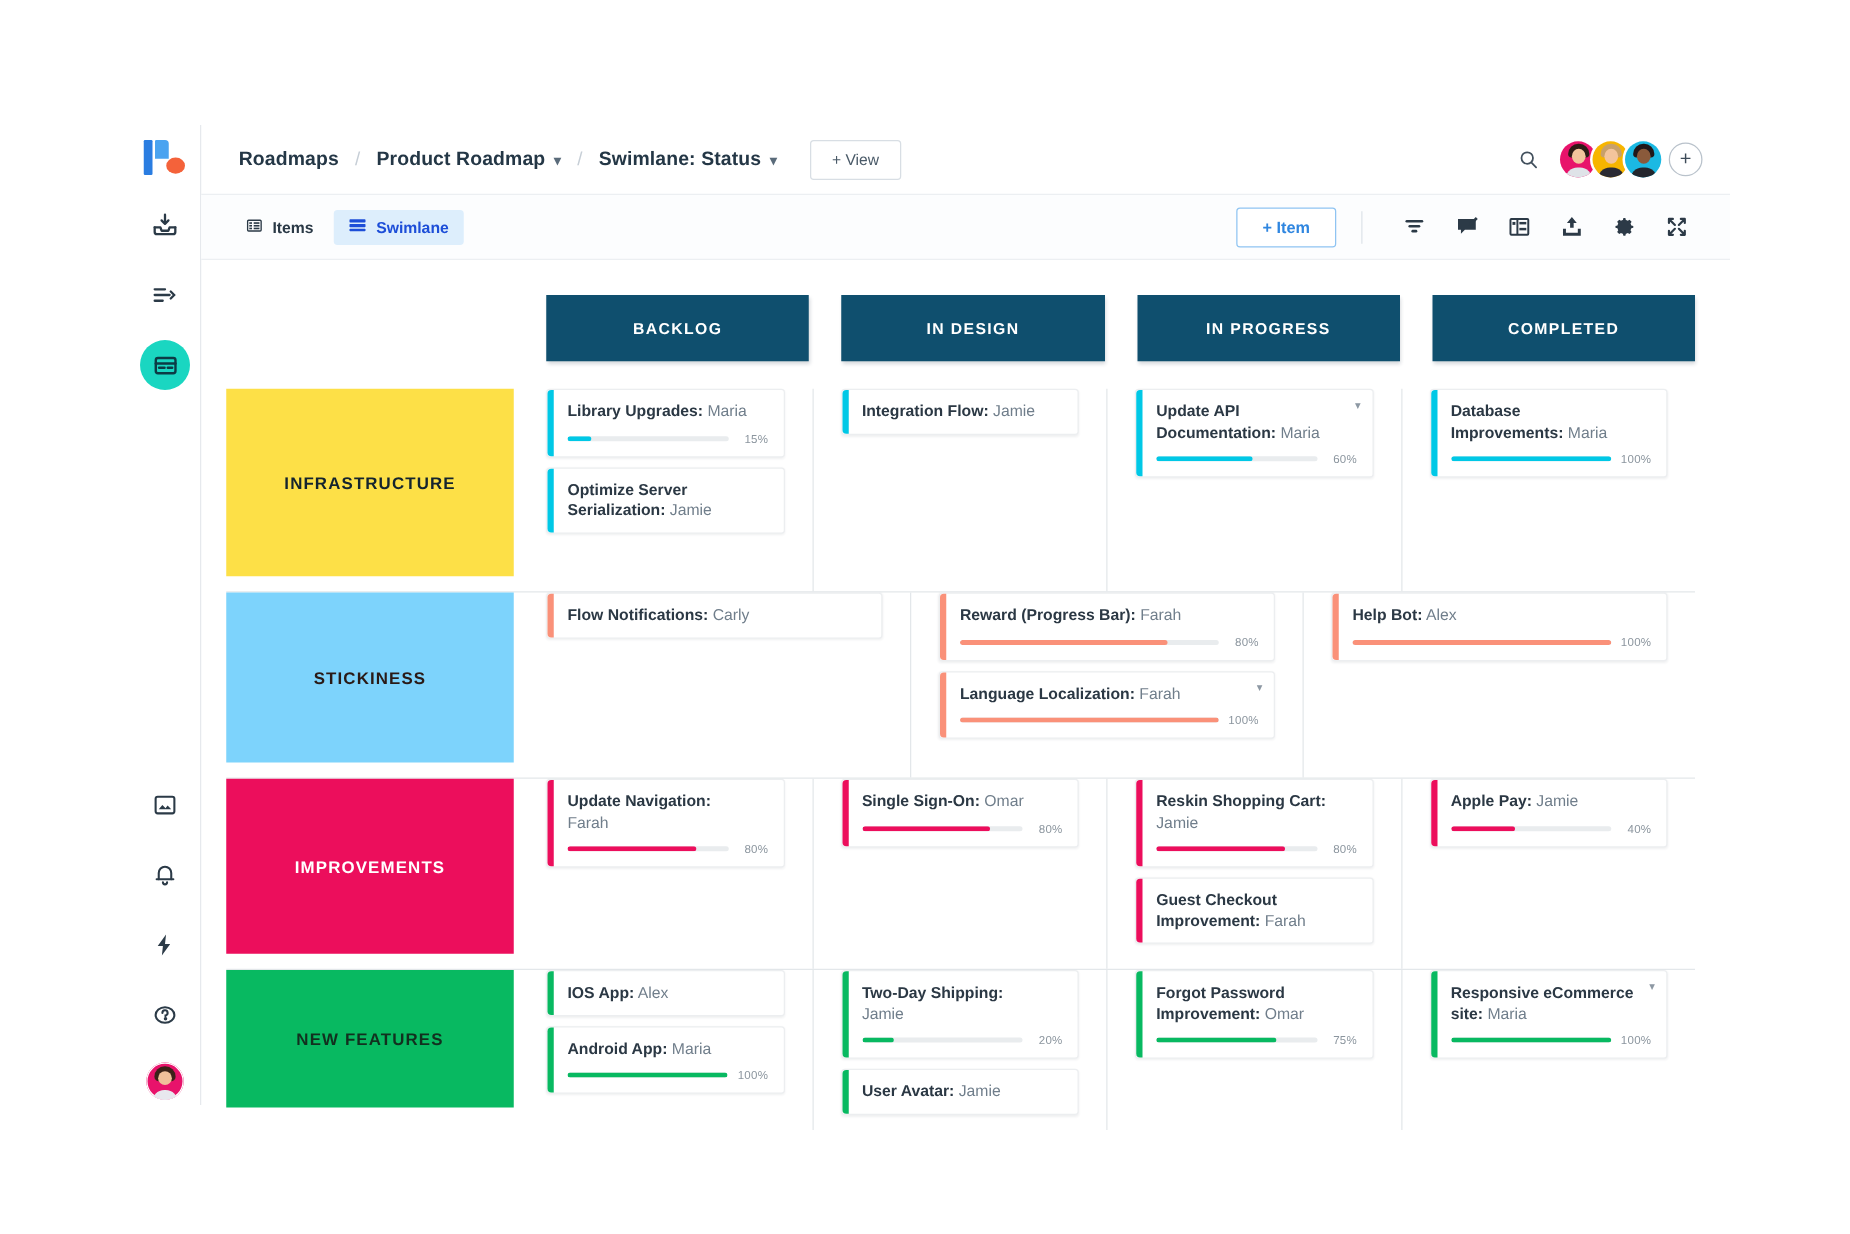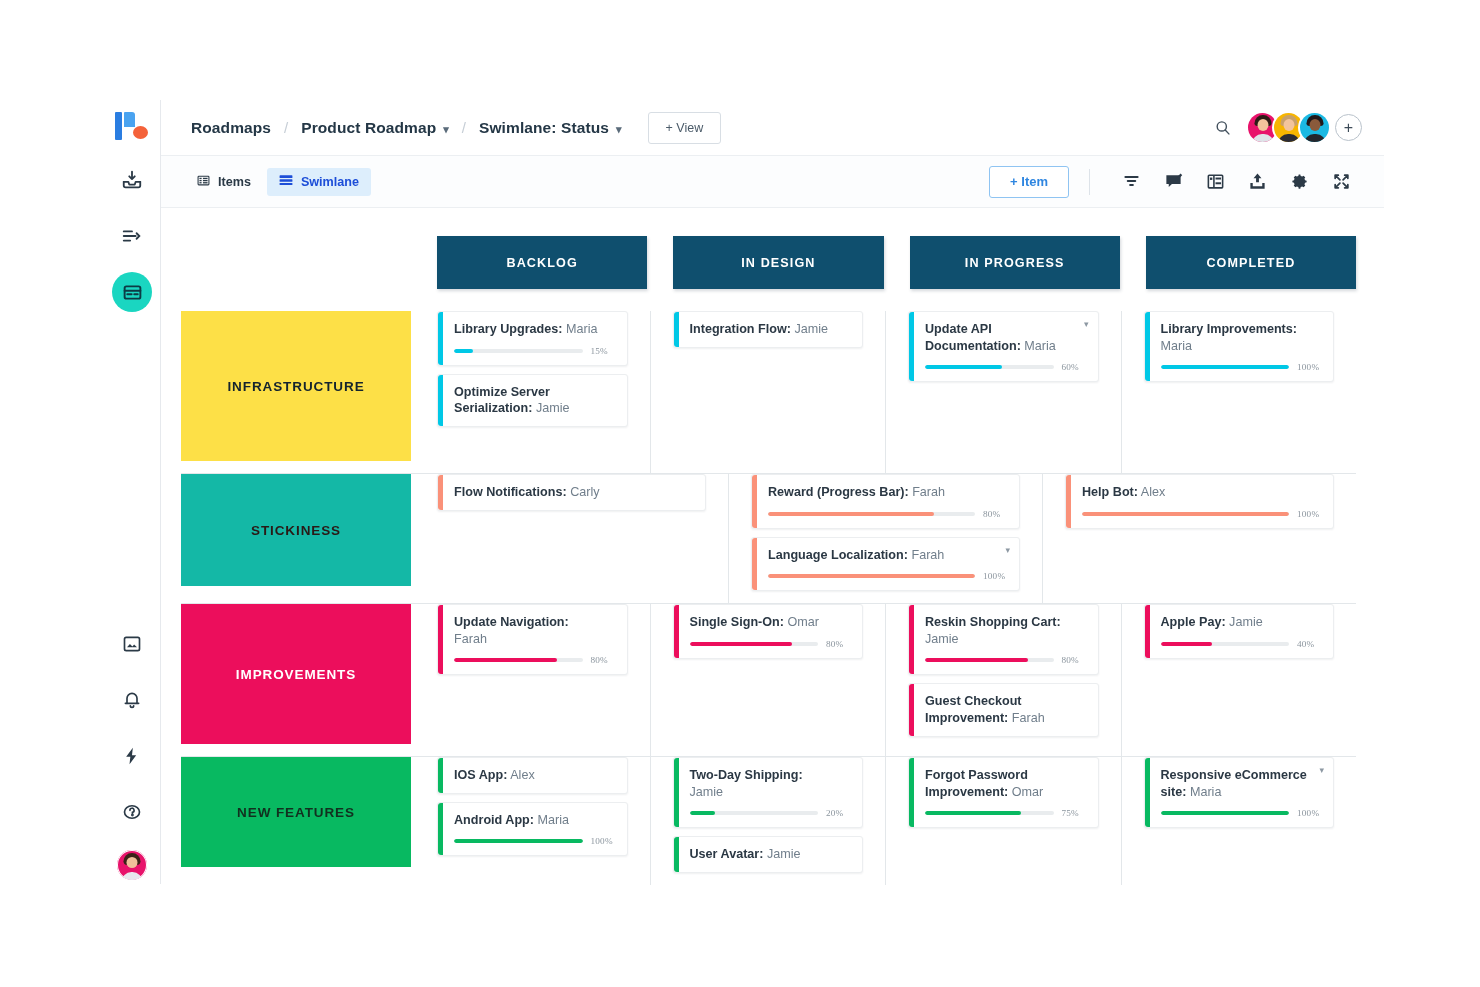--- a/index.html
+++ b/index.html
@@ -151,21 +151,21 @@
     padding-right: 14px;
   }
   .card-title b { font-weight: bold; }
   .card-title .who { color: #707e8b; font-weight: normal; }
   .card-caret {
     position: absolute; right: 9px; top: 8px; color: #8d98a3; font-size: 9px; line-height: 1;
   }
   .prog { display: flex; align-items: center; gap: 8px; margin-top: 8px; }
   .track { flex: 1 1 auto; height: 4px; border-radius: 2px; background: #e9ecee; position: relative; overflow: hidden; }
   .fill { position: absolute; left: 0; top: 0; bottom: 0; border-radius: 2px; }
-  .pct { font-size: 9.2px; color: #8b959e; min-width: 24px; letter-spacing: .2px; font-family: Liberation Serif, serif; }
+  .pct { font-size: 9.2px; color: #8b959e; min-width: 24px; text-align: right; letter-spacing: .2px; }
 </style>
 </head>
 <body>
 
 <div class="app">
 
   <div class="rail">
     <div class="rail-logo">
       <div class="logo-bar1"></div>
         <div class="logo-bar2"></div>
@@ -393,33 +393,33 @@
                     <div class="track">
                       <div class="fill" style="width: 60%; background: rgb(0, 200, 230);"></div>
                     </div>
                     <div class="pct">60%</div>
                   </div>
                 </div>
               </div>
               <div class="cell">
                 <div class="card">
                   <div class="stripe" style="background: rgb(0, 200, 230);"></div>
-                  <div class="card-title"><b>Library Improvements:</b><span class="who"> Maria</span></div>
+                  <div class="card-title"><b>Database Improvements:</b><span class="who"> Maria</span></div>
                   <div class="prog">
                     <div class="track">
                       <div class="fill" style="width: 100%; background: rgb(0, 200, 230);"></div>
                     </div>
                     <div class="pct">100%</div>
                   </div>
                 </div>
               </div>
             </div>
           </div>
           <div class="lane">
-            <div class="lane-label" style="background: #14b8a6; color: rgb(42, 26, 22); height: 112px;">STICKINESS</div>
+            <div class="lane-label" style="background: #7dd3fc; color: rgb(42, 26, 22); height: 136px;">STICKINESS</div>
             <div class="lane-cells">
               <div class="cell">
                 <div class="card">
                   <div class="stripe" style="background: rgb(250, 145, 121);"></div>
                   <div class="card-title"><b>Flow Notifications:</b><span class="who"> Carly</span></div>
                 </div>
               </div>
               <div class="cell">
                 <div class="card">
                   <div class="stripe" style="background: rgb(250, 145, 121);"></div>

